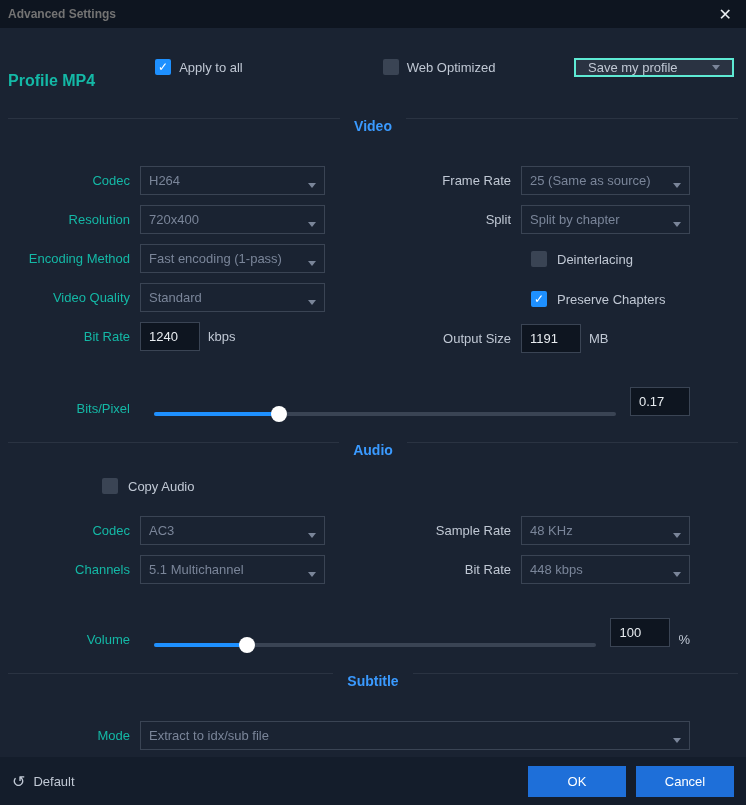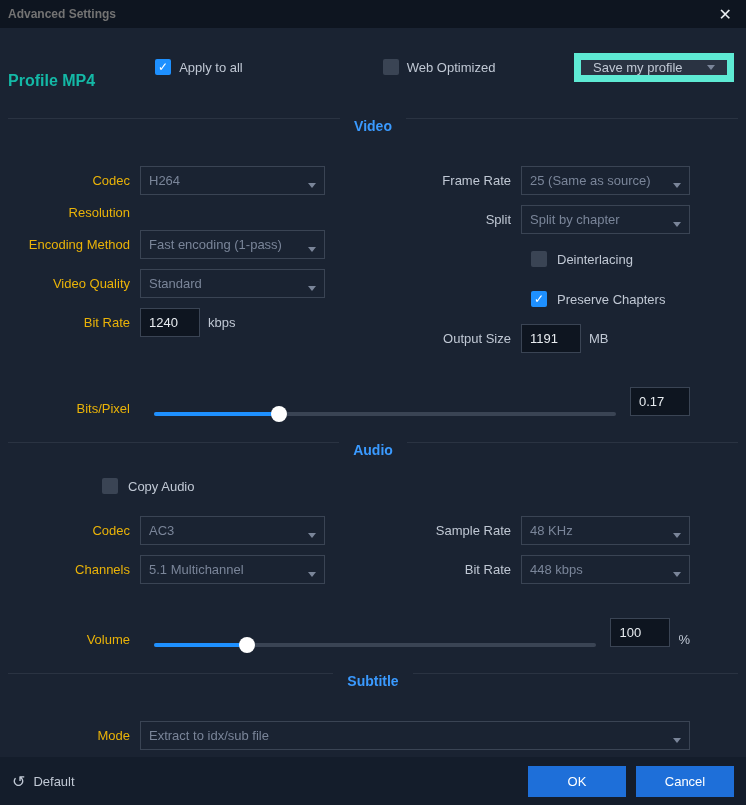--- a/index.html
+++ b/index.html
@@ -59,21 +59,21 @@
     justify-content: center;
     font-size: 12px;
     cursor: pointer;
   }
   .chk.checked { background: #1e90ff; color: #fff; }
   .chk.unchecked { background: #3a4454; }
   .chk-label { color: #c0c8d4; }
   .spacer { flex: 1; }
   .profile-dropdown {
     background: #2a3342;
-    border: 7px solid #5eead4;
+    border: 2px solid #5eead4;
     padding: 0 12px;
     min-width: 160px;
     display: flex;
     align-items: center;
     justify-content: space-between;
     cursor: pointer;
     color: #c0c8d4;
   }
   .section-header {
     display: flex;
@@ -98,21 +98,21 @@
     padding: 10px 56px 10px 20px;
   }
   .form-row {
     display: flex;
     align-items: center;
     margin: 10px 0;
   }
   .form-label {
     width: 120px;
     text-align: right;
-    color: #eab308;
+    color: #14b8a6;
     padding-right: 10px;
     font-size: 13px;
   }
   .form-label-wide {
     width: 136px;
     text-align: right;
     color: #c0c8d4;
     padding-right: 10px;
     font-size: 13px;
   }
@@ -263,20 +263,24 @@
   <div>
     <div class="form-row">
       <span class="form-label">Codec</span>
       <div class="select">
         <span>H264</span>
         <div class="caret"></div>
       </div>
     </div>
     <div class="form-row">
       <span class="form-label">Resolution</span>
+      <div class="select">
+        <span>720x400</span>
+        <div class="caret"></div>
+      </div>
     </div>
     <div class="form-row">
       <span class="form-label">Encoding Method</span>
       <div class="select">
         <span>Fast encoding (1-pass)</span>
         <div class="caret"></div>
       </div>
     </div>
     <div class="form-row">
       <span class="form-label">Video Quality</span>

